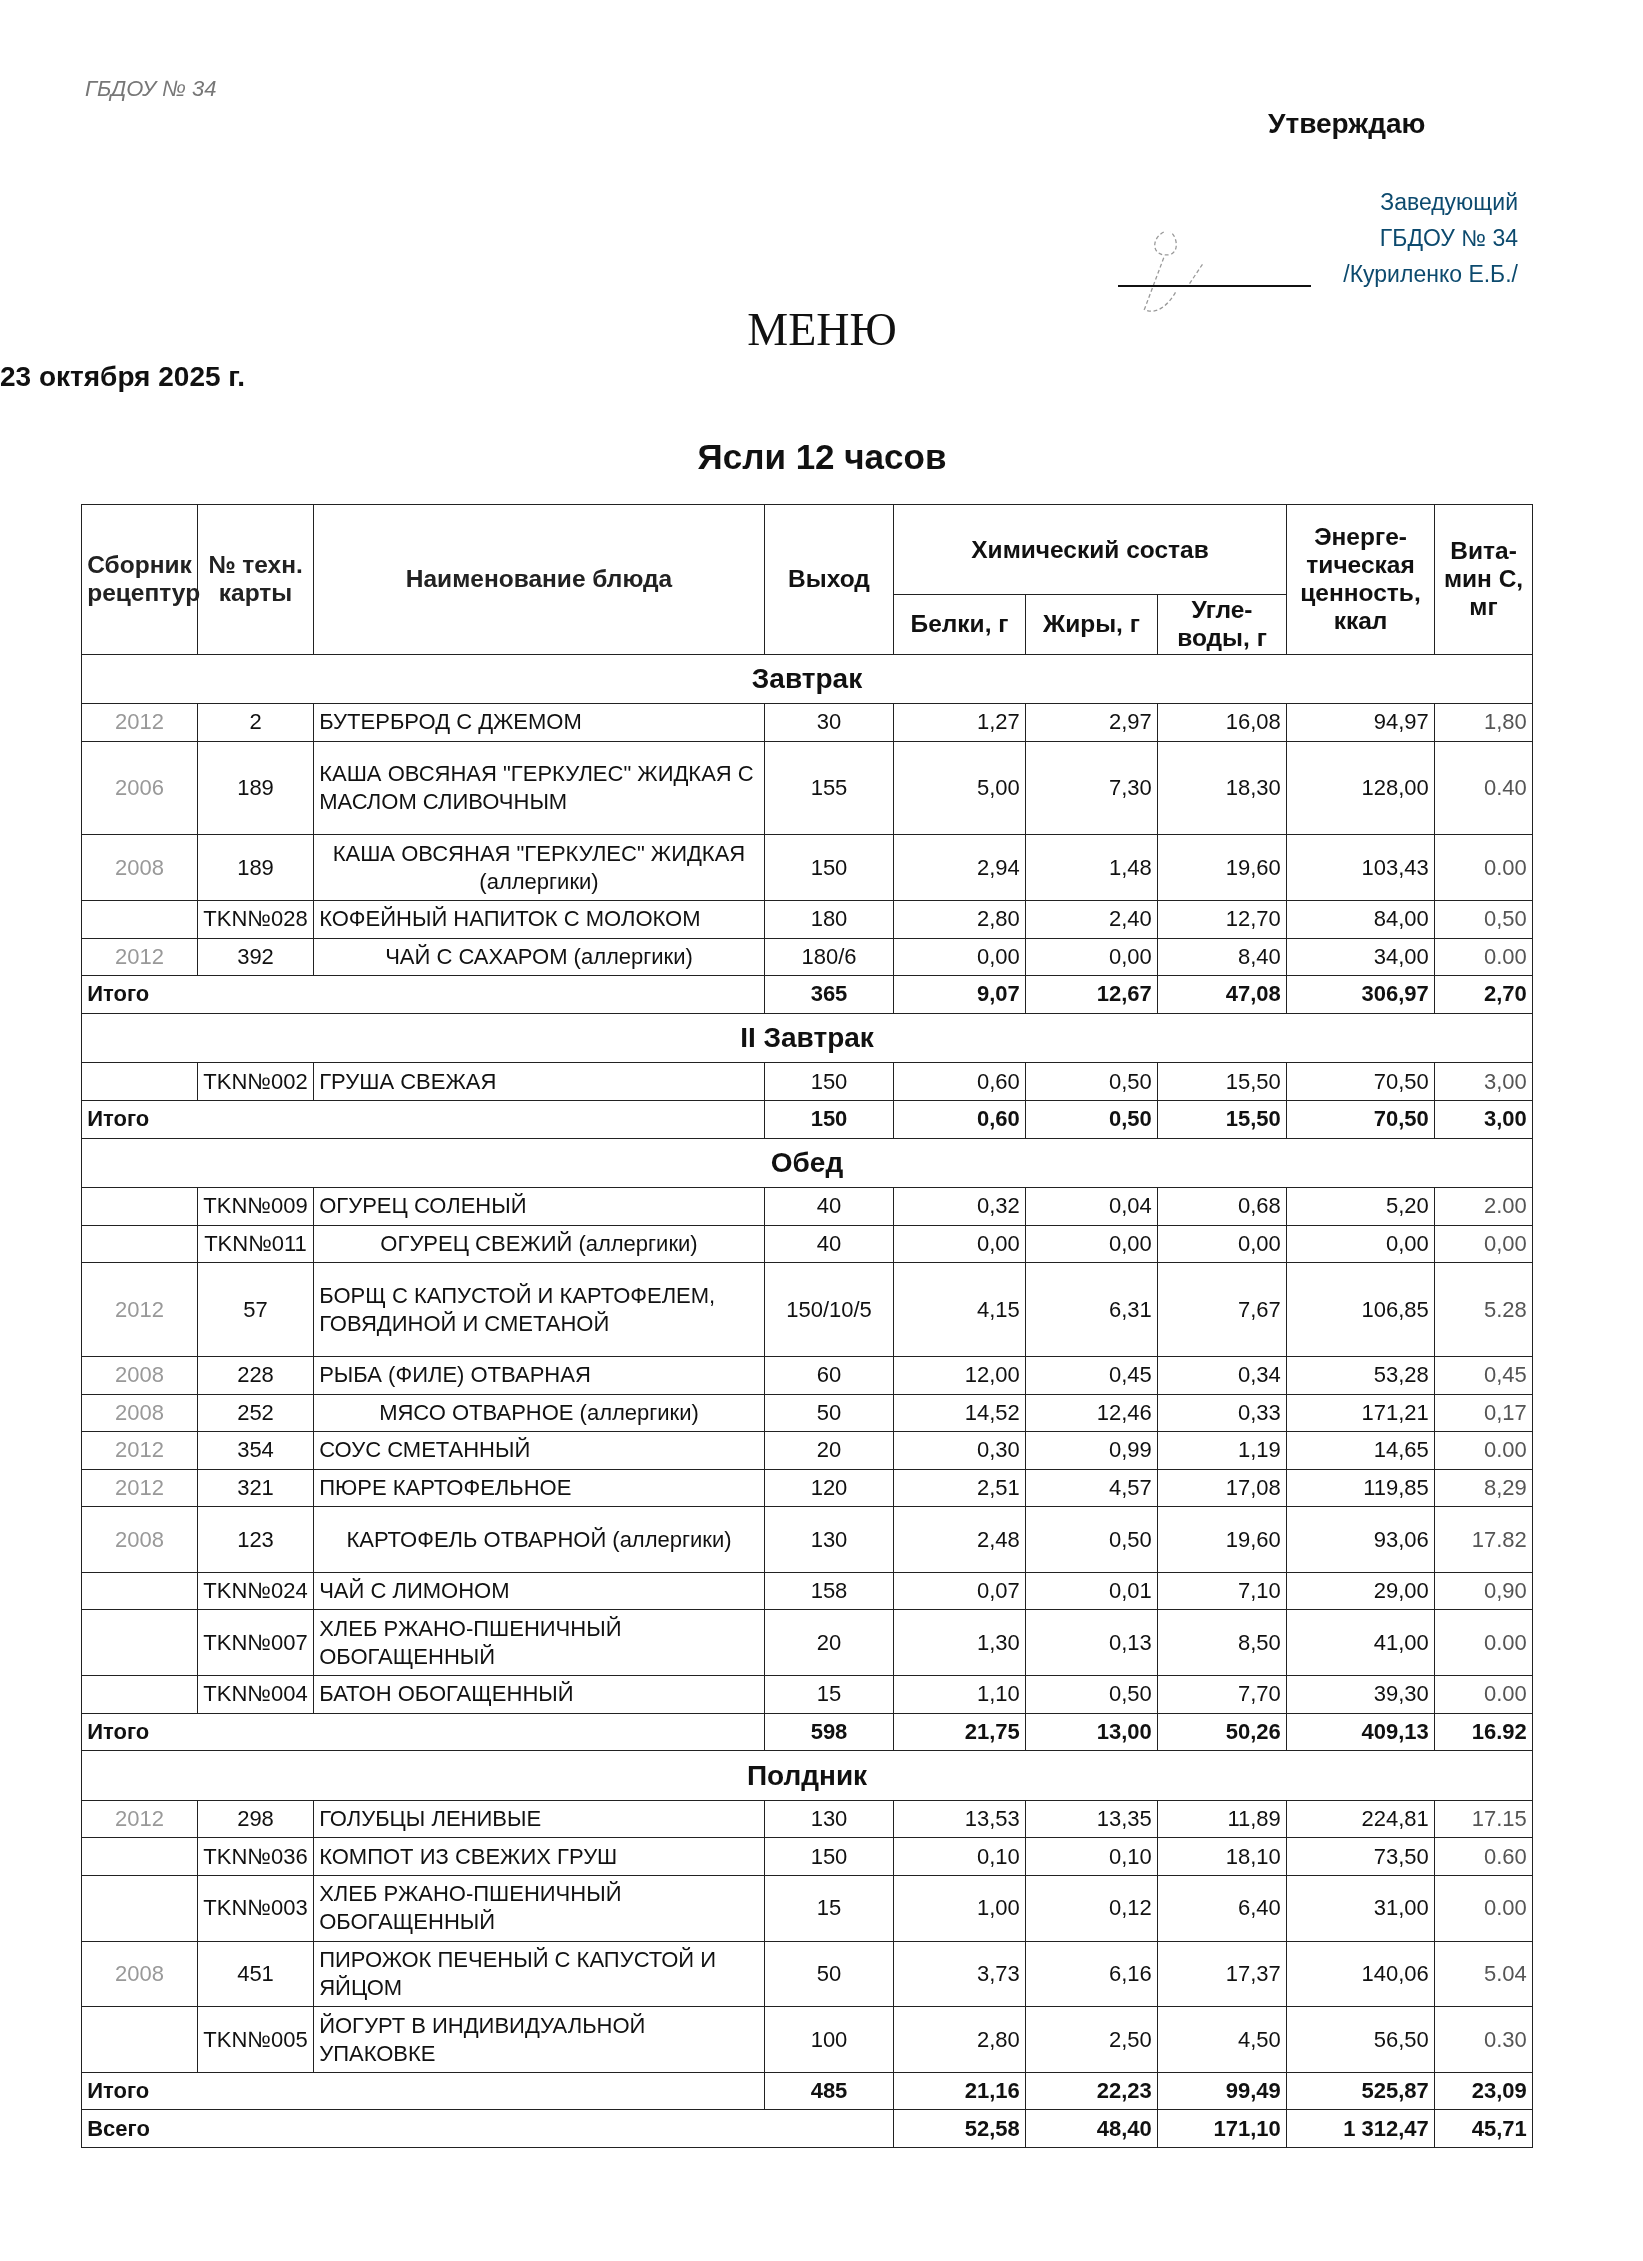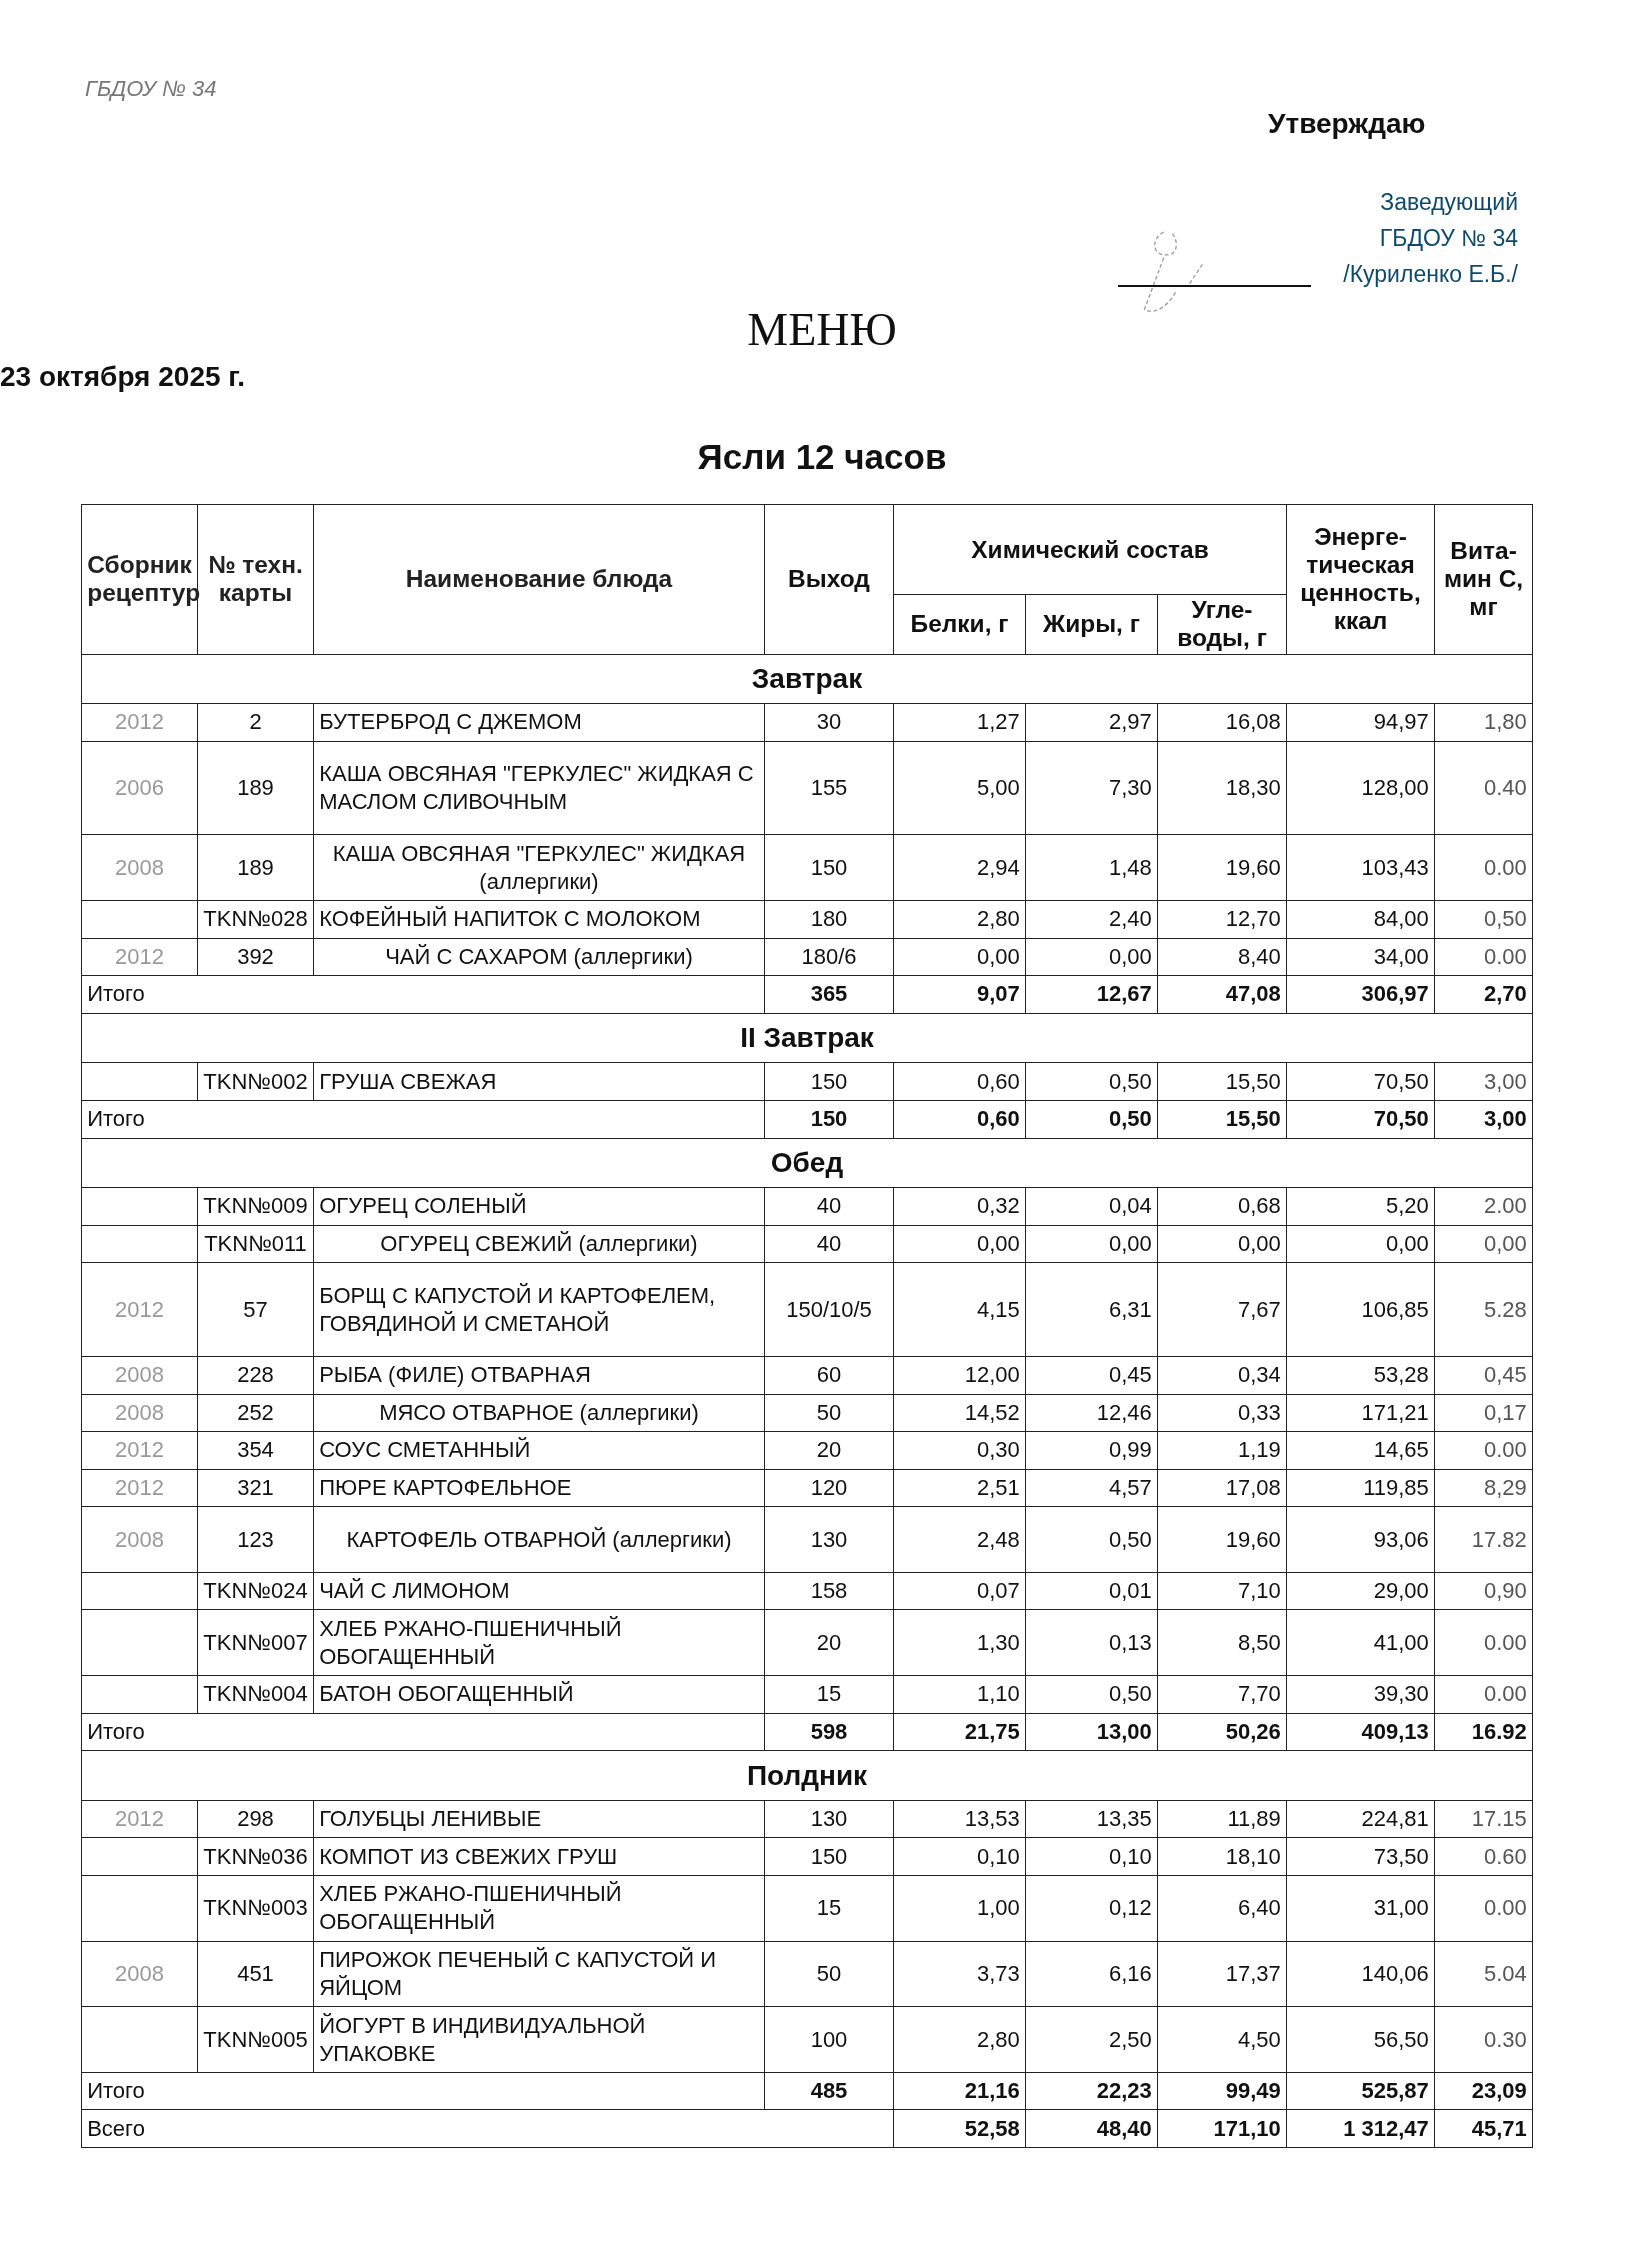--- a/index.html
+++ b/index.html
@@ -18,21 +18,21 @@
   th.light { font-weight: normal; color: #222; }
   td.c-book { text-align: center; color: #999; }
   td.c-card { text-align: center; }
   td.c-name { text-align: left; line-height: 28px; }
   td.c-name.centered { text-align: center; }
   td.c-out { text-align: center; }
   td.c-num { text-align: right; }
   td.c-vit { text-align: right; color: #555; }
   tr.section td { text-align: center; font-weight: bold; font-size: 28px; height: 46px; }
   tr.total td { font-weight: bold; }
-  tr.total td.lbl { font-weight: normal; text-align: left; }
+  tr.total td.lbl { font-weight: bold; text-align: left; }
   tr.item td { height: 34px; }
   tr.item.two td { height: 62px; }
   tr.item.three td { height: 90px; }
 </style>
 </head>
 <body>
 
 <div class="org">ГБДОУ № 34</div>
 <div class="approve">Утверждаю</div>
 <svg class="signature" viewBox="0 0 220 150">

